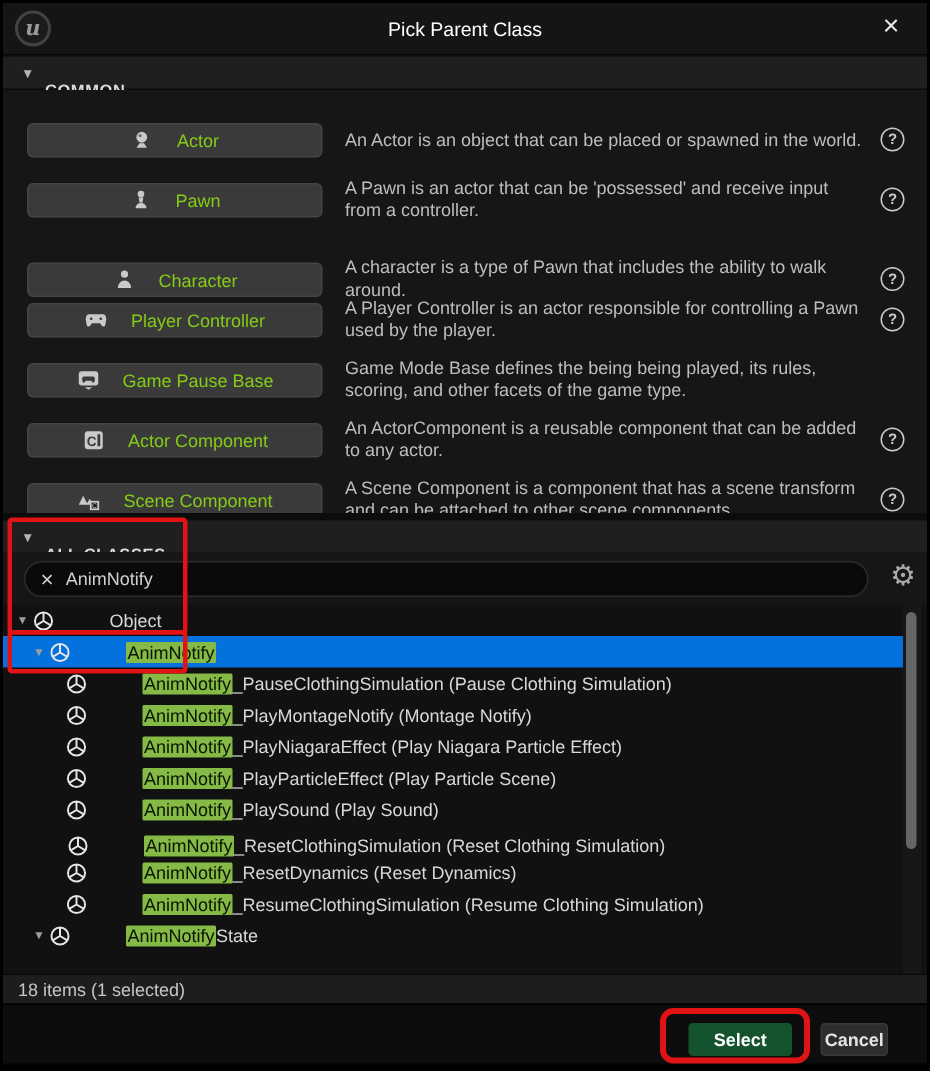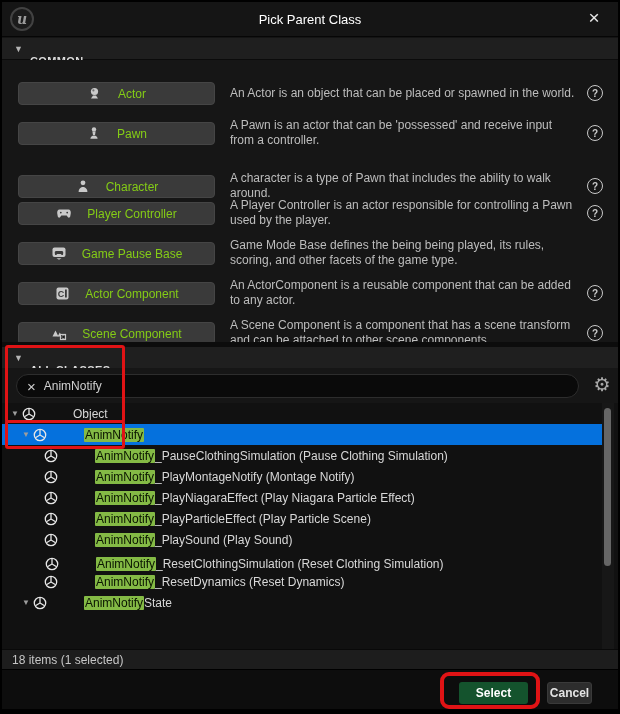--- a/index.html
+++ b/index.html
@@ -317,20 +317,32 @@
             <span class="tree-icon">
               <svg width="14" height="14" viewBox="0 0 14 14">
                 <circle cx="7" cy="7" r="5.7" stroke="#e6e6e6" stroke-width="1.3" fill="none"></circle>
                 <path d="M7 7 L7 1.6 M7 7 L2.4 9.8 M7 7 L11.6 9.8" stroke="#e6e6e6" stroke-width="1.3"></path>
               </svg>
             </span>
             <span class="tree-label"><span class="hl">AnimNotify</span><span>_ResetDynamics (Reset Dynamics)</span></span>
           </div>
         </div>
         <div class="tree-row">
+          <div class="row-inner" style="left: 28px;">
+            <span class="tree-tri hidden">▼</span>
+            <span class="tree-icon">
+              <svg width="14" height="14" viewBox="0 0 14 14">
+                <circle cx="7" cy="7" r="5.7" stroke="#e6e6e6" stroke-width="1.3" fill="none"></circle>
+                <path d="M7 7 L7 1.6 M7 7 L2.4 9.8 M7 7 L11.6 9.8" stroke="#e6e6e6" stroke-width="1.3"></path>
+              </svg>
+            </span>
+            <span class="tree-label"><span class="hl">AnimNotify</span><span>_ResumeClothingSimulation (Resume Clothing Simulation)</span></span>
+          </div>
+        </div>
+        <div class="tree-row">
           <div class="row-inner" style="left: 17px;">
             <span class="tree-tri">▼</span>
             <span class="tree-icon">
               <svg width="14" height="14" viewBox="0 0 14 14">
                 <circle cx="7" cy="7" r="5.7" stroke="#e6e6e6" stroke-width="1.3" fill="none"></circle>
                 <path d="M7 7 L7 1.6 M7 7 L2.4 9.8 M7 7 L11.6 9.8" stroke="#e6e6e6" stroke-width="1.3"></path>
               </svg>
             </span>
             <span class="tree-label"><span class="hl">AnimNotify</span><span>State</span></span>
           </div>

